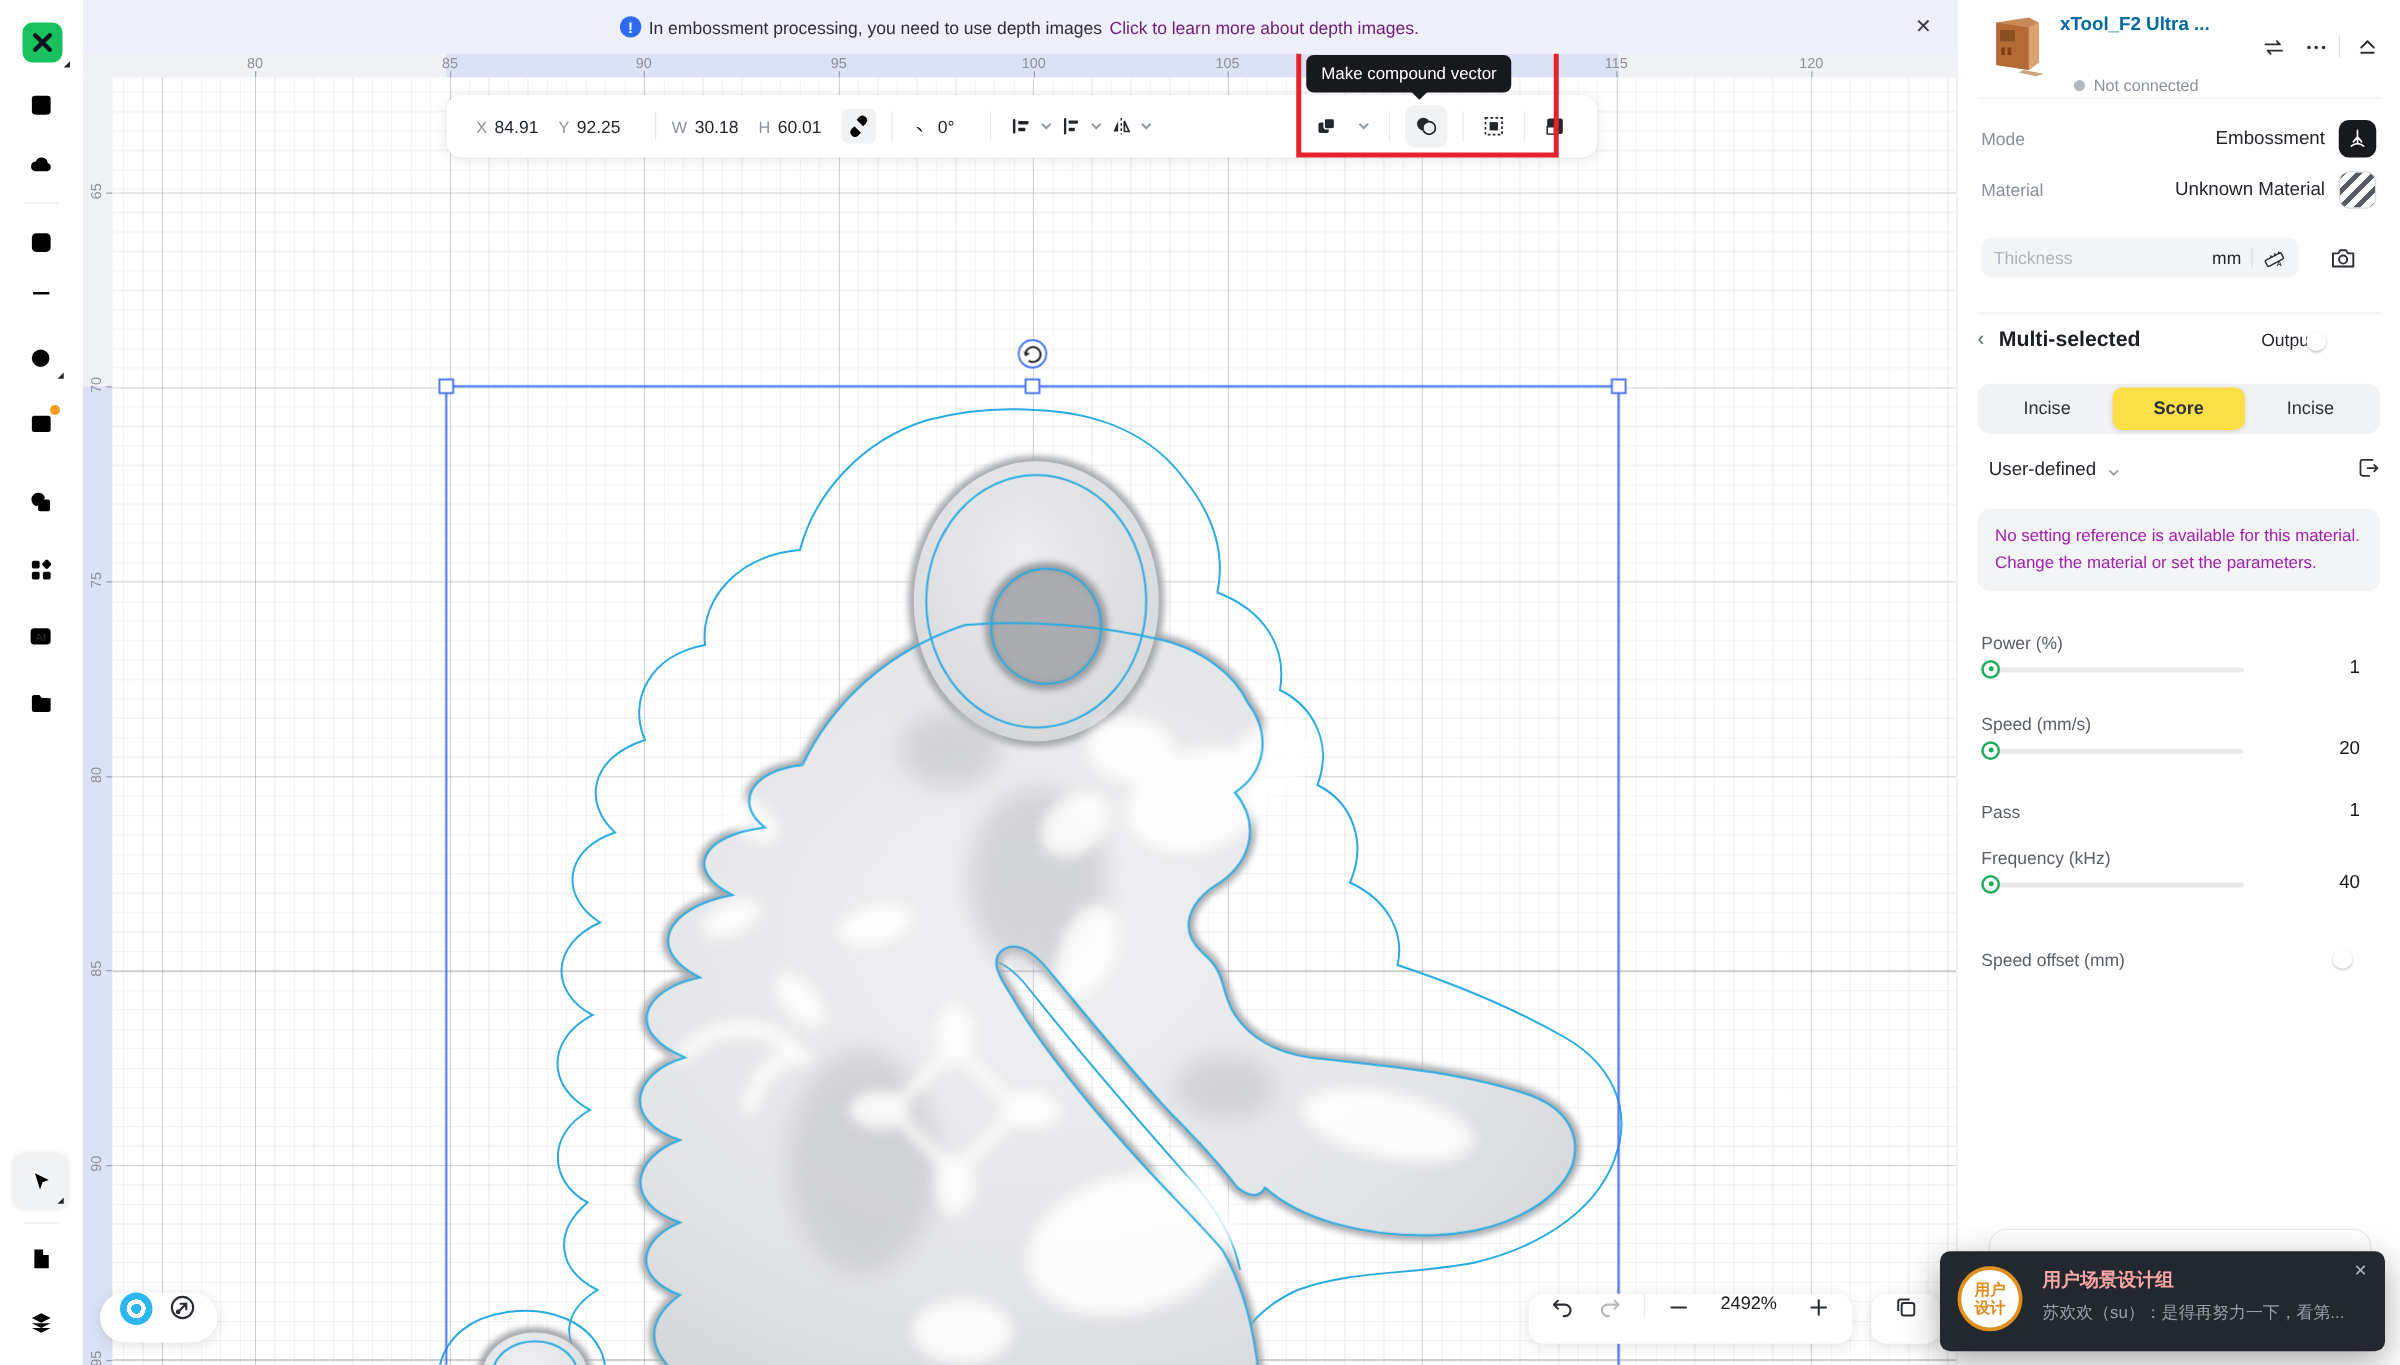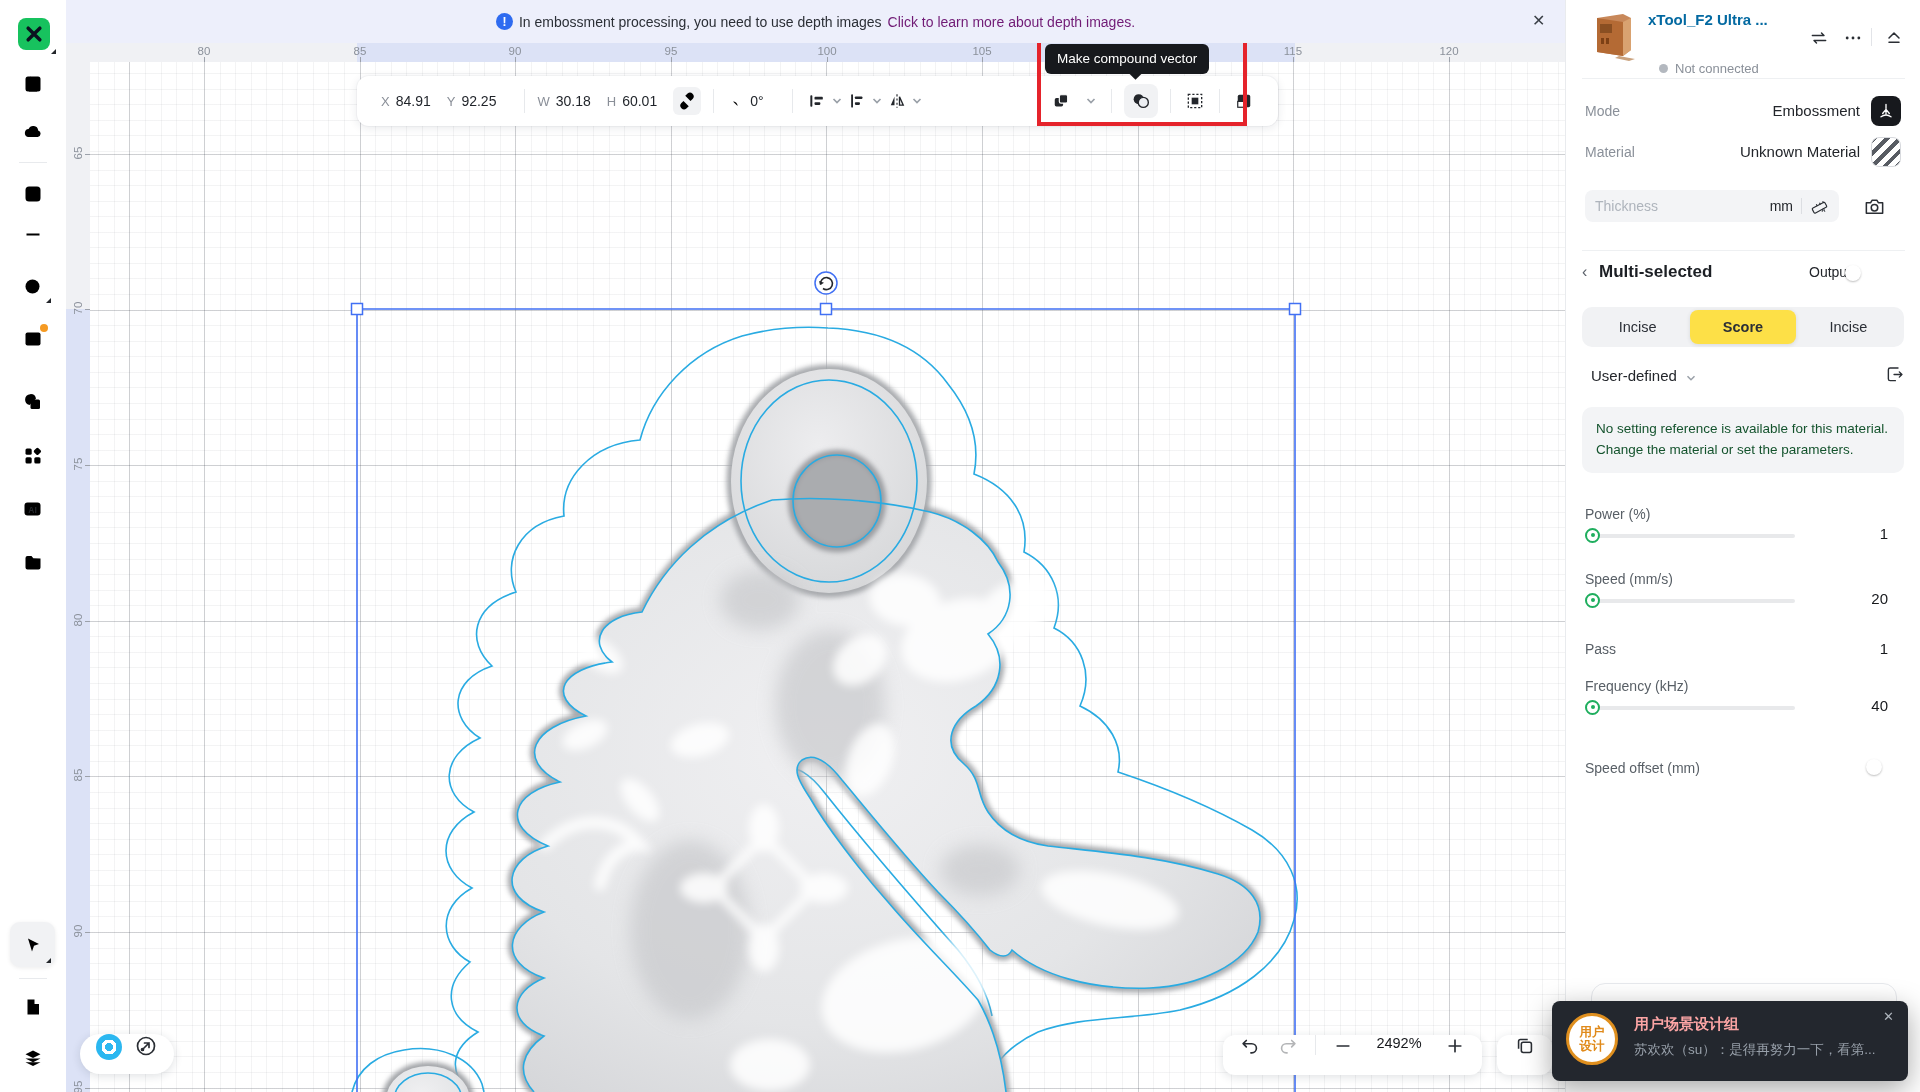--- a/index.html
+++ b/index.html
@@ -102,21 +102,21 @@
   #thick .tdiv { width:1px; height:16px; background:#dcdee2; margin:0 8px; }
   .toggle { width:38px; height:21px; border-radius:11px; position:relative; cursor:pointer; }
   .toggle .knob { position:absolute; top:2.5px; width:16px; height:16px; border-radius:50%; background:#fff; box-shadow:0 1px 2px rgba(0,0,0,.25); }
   .t-on { background:#21c262; } .t-on .knob { right:2.5px; }
   .t-off { background:#e2e4e8; } .t-off .knob { left:2.5px; }
   #tabs { position:absolute; left:16px; top:307px; width:322px; height:40px; background:#f1f2f4; border-radius:10px;
     display:flex; padding:3px; }
   .tab { flex:1; display:flex; align-items:center; justify-content:center; font-size:14.5px; color:#2b2f36; cursor:pointer; border-radius:8px; }
   .tab.active { background:#fde047; box-shadow:0 1px 4px rgba(30,40,60,.12); font-weight:bold; }
   #notice { position:absolute; left:16px; top:407px; width:322px; background:#f3f4f6; border-radius:10px;
-    padding:12px 14px; font-size:13.5px; line-height:1.55; color:#14532d; }
+    padding:12px 14px; font-size:13.5px; line-height:1.55; color:#a21caf; }
   .param-lab { position:absolute; left:19px; font-size:14px; color:#585f66; }
   .param-val { position:absolute; right:32px; font-size:15px; color:#17191d; }
   .slider { position:absolute; left:19px; width:210px; height:16px; cursor:pointer; }
   .slider .track { position:absolute; top:7px; left:0; width:100%; height:3.5px; border-radius:2px; background:#e8e9eb; }
   .slider .thumb { position:absolute; top:0.5px; left:0; width:15px; height:15px; border-radius:50%; background:#fff; border:2px solid #1fae5e; }
   .slider .thumb::after { content:""; position:absolute; left:3.5px; top:3.5px; width:4px; height:4px; border-radius:50%; background:#1fae5e; }
   #preview-btn { position:absolute; left:25px; top:983px; width:306px; height:54px; background:#fff; border:1px solid #e7e9ed;
     border-radius:14px; display:flex; align-items:center; justify-content:center; gap:8px; font-size:15px; color:#23262b; cursor:pointer; }
 
   

